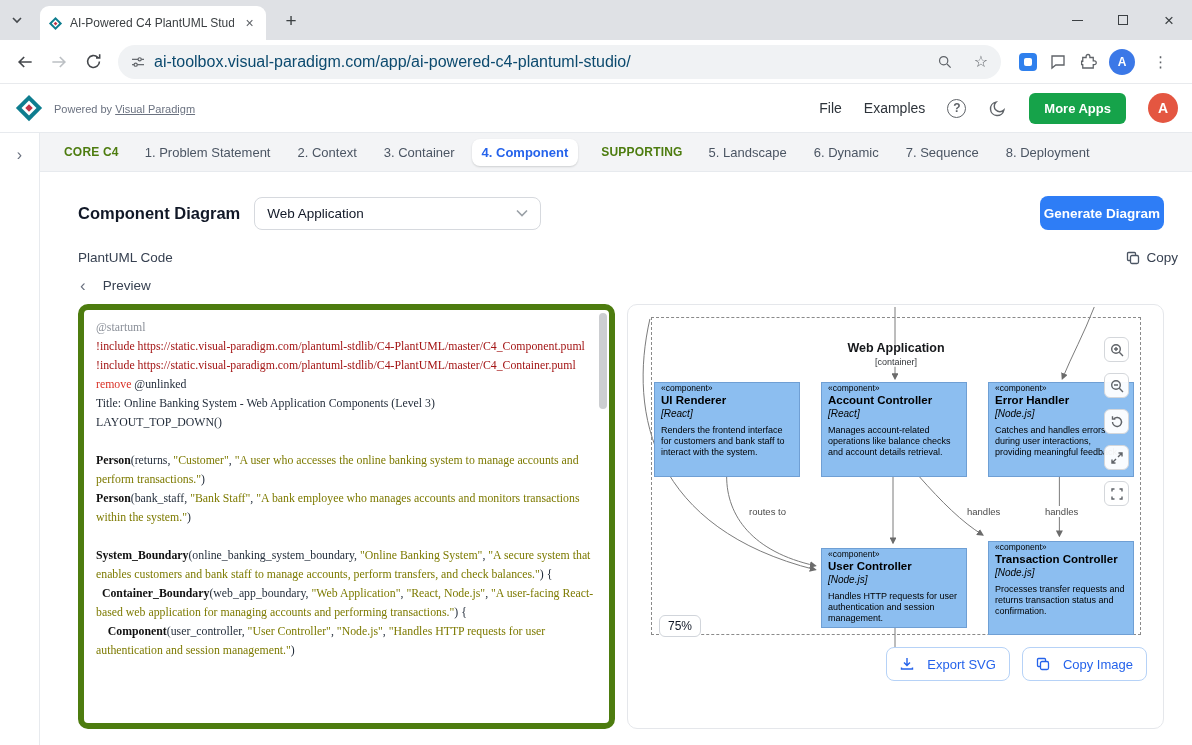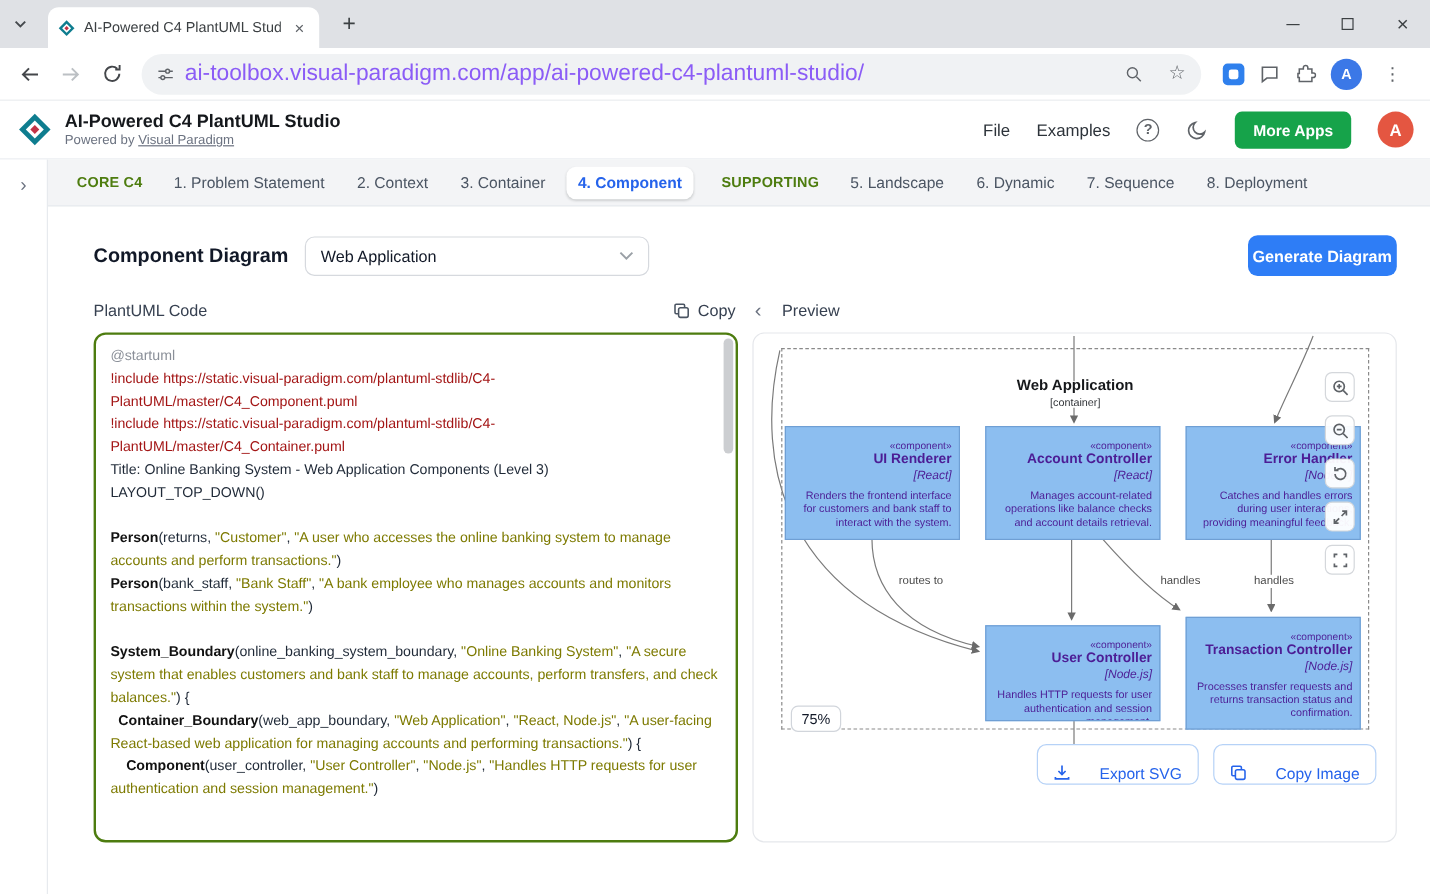--- a/index.html
+++ b/index.html
@@ -19,21 +19,21 @@
   .win-controls{position:absolute;right:0;top:0;height:40px;display:flex}
   .wc{width:46px;height:40px;display:flex;align-items:center;justify-content:center;color:#3c4043}
   .wc-min{display:inline-block;width:11px;border-top:1.3px solid #3c4043}
   .wc-max{display:inline-block;width:10px;height:10px;border:1.3px solid #3c4043}
   .wc-close{font-size:17px;line-height:1}
 
   
   .addressbar{height:44px;background:#fff;display:flex;align-items:center;padding:0 10px;gap:4px;border-bottom:1px solid #e8eaed}
   .abtn{width:30px;height:30px;border:none;background:none;display:flex;align-items:center;justify-content:center;border-radius:50%}
   .urlpill{flex:1;height:34px;background:#f0f2f4;border-radius:17px;display:flex;align-items:center;gap:8px;padding:0 6px 0 12px;margin:0 6px;cursor:text}
-  .url-text{flex:1;font-size:19px;color:#8b5cf6;white-space:nowrap;overflow:hidden}
+  .url-text{flex:1;font-size:16px;color:#0c4a6e;white-space:nowrap;overflow:hidden}
   .pill-ic{width:28px;height:28px;display:flex;align-items:center;justify-content:center;border:none;background:none;border-radius:50%}
   .star-glyph{font-size:16px;color:#5f6368;line-height:1}
   .extcluster{display:flex;align-items:center;gap:12px;margin:0 8px}
   .ext-blue{width:18px;height:18px;border-radius:4px;background:#2f80ed;position:relative}
   .ext-blue::after{content:"";position:absolute;left:5px;top:5px;width:8px;height:8px;background:#fff;border-radius:2px}
   .b-avatar{width:26px;height:26px;border-radius:50%;background:#3b78e7;color:#fff;font-size:12px;font-weight:700;display:flex;align-items:center;justify-content:center;border:none}
   .kebab{font-size:15px;color:#5f6368;background:none;border:none;padding:0 6px}
 
   
   .appheader{height:49px;border-bottom:1px solid #e7eaee;display:flex;align-items:center;padding:0 14px;gap:10px;background:#fff}
@@ -58,65 +58,65 @@
   .group-label{font-size:12px;font-weight:700;color:#4d7c0f;letter-spacing:.2px;margin-right:9px}
   .group-label.second{margin-left:16px}
   .nav-item{font-size:13px;color:#4b5563;padding:6px 10px;background:none;border:none;white-space:nowrap}
   .nav-item.active{background:#fff;color:#2563eb;font-weight:600;border-radius:8px;box-shadow:0 1px 2px rgba(60,64,67,.2)}
 
   .toolbar{display:flex;align-items:center;padding:24px 28px 20px 38px}
   .tb-heading{font-size:16.5px;font-weight:700;color:#111827}
   .select{width:287px;height:33px;margin-left:14px;border:1px solid #d6d9de;border-radius:8px;display:flex;align-items:center;justify-content:space-between;padding:0 12px;font-size:13.5px;color:#111827;background:#fff}
   .generate-btn{margin-left:auto;height:34px;padding:0 4px;background:#2e7df6;border:none;border-radius:8px;color:#fff;font-size:13.5px;font-weight:600}
 
-  .panelheads{display:grid;grid-template-columns:1fr 1fr;gap:12px;padding:0 28px 10px 38px;align-items:center}
+  .panelheads{display:grid;grid-template-columns:1fr;gap:12px;padding:0 12px 10px 38px;align-items:center}
   .ph-left{display:flex;align-items:center;justify-content:space-between;padding-right:2px}
   .ph-label{font-size:13.5px;color:#374151}
   .copy-btn{display:flex;align-items:center;gap:6px;background:none;border:none;color:#374151;font-size:13.5px}
   .ph-right{display:flex;align-items:center;gap:15px}
   .collapse-btn{background:none;border:none;color:#6b7280;font-size:17px;line-height:1;padding:0 2px}
 
   .panels{display:grid;grid-template-columns:1fr 1fr;gap:12px;padding:0 28px 0 38px;height:425px}
 
   
-  .code-panel{position:relative;border:2px solid #4d7c0f;border-radius:10px;background:#fff;overflow:hidden;padding:8px 12px;font-family:Liberation Sans, sans-serif;font-size:11.8px;line-height:19px;color:#1f2937}
+  .code-panel{position:relative;border:6px solid #4d7c0f;border-radius:10px;background:#fff;overflow:hidden;padding:8px 12px;font-family:Liberation Serif, serif;font-size:11.8px;line-height:19px;color:#1f2937}
   .code-line{white-space:pre-wrap;overflow-wrap:break-word}
   .tok-gray{color:#8a8f98}
   .tok-inc{color:#a31515}
   .tok-kwred{color:#d93025}
   .tok-kw{color:#111;font-weight:700}
   .tok-str{color:#7d7a00}
   .tok-pl{color:#1f2937}
   .code-scrollbar{position:absolute;top:3px;right:2px;width:8px;height:96px;border-radius:4px;background:#ccced1}
 
   
   .preview-panel{position:relative;border:1px solid #e5e7eb;border-radius:10px;background:#fff;overflow:hidden}
   .edges{position:absolute;left:0;top:0;width:100%;height:100%;pointer-events:none}
   .dashed-rect{position:absolute;left:23px;top:12px;width:490px;height:318px;border:1px dashed #8a8a8a}
   .diag-title{position:absolute;left:23px;top:36px;width:490px;text-align:center;font-size:12.5px;font-weight:700;color:#16181b}
   .diag-sub{position:absolute;left:23px;top:52px;width:490px;text-align:center;font-size:9px;color:#33363a}
-  .comp{position:absolute;background:#8cbef0;border:1px solid #6f9fd4;color:#4c1d95;text-align:right;padding:10px 6px;overflow:hidden}
+  .comp{position:absolute;background:#8cbef0;border:1px solid #6f9fd4;color:#000000;text-align:left;padding:0 6px;overflow:hidden}
   .stereo{font-size:8.5px}
   .cname{font-size:11.5px;font-weight:700;line-height:1.12;margin-top:1px}
   .ctech{font-size:10px;font-style:italic;margin-top:1px}
   .cdesc{font-size:9px;margin-top:6px;line-height:1.25}
   .c0{left:26px;top:77px;width:146px;height:95px}
   .c1{left:193px;top:77px;width:146px;height:95px}
   .c2{left:360px;top:77px;width:146px;height:95px}
   .c3{left:193px;top:243px;width:146px;height:80px}
   .c4{left:360px;top:236px;width:146px;height:94px}
   .elabel{position:absolute;font-size:9.5px;color:#4a4a4a;background:#fff;padding:0 3px}
   .el0{left:118px;top:201px}
   .el1{left:336px;top:201px}
   .el2{left:414px;top:201px}
   .zbtn{position:absolute;left:476px;width:25px;height:25px;border:1px solid #d4d7db;border-radius:6px;background:rgba(255,255,255,.95);display:flex;align-items:center;justify-content:center;color:#5f6368;padding:0}
   .z0{top:32px}.z1{top:68px}.z2{top:104px}.z3{top:140px}.z4{top:176px}
   .zoom-badge{position:absolute;left:31px;top:310px;background:#fff;border:1px solid #d1d5db;border-radius:6px;padding:3px 8px;font-size:12px;color:#111827}
   .actions{position:absolute;left:0;right:16px;top:342px;display:flex;justify-content:flex-end;gap:12px}
-  .act-btn{display:flex;align-items:flex-start;gap:24px;height:29px;padding:16px 13px;border:1px solid #b6d2f7;border-radius:8px;background:#fff;color:#2563eb;font-size:13px}
+  .act-btn{display:flex;align-items:center;gap:13px;height:29px;padding:16px 13px;border:1px solid #b6d2f7;border-radius:8px;background:#fff;color:#2563eb;font-size:13px}
 
   svg{display:block}
 </style>
 </head>
 <body>
 
 <div class="window">
 
   <div class="tabstrip">
     <span class="ts-chevron">
@@ -205,21 +205,20 @@
 
   <div class="appheader">
     <span>
       <svg width="30" height="30" viewBox="0 0 32 32">
           <polygon points="16,2 30,16 16,30 2,16" fill="#0e7d8f"></polygon>
           <polygon points="16,8 24,16 16,24 8,16" fill="#ffffff"></polygon>
           <polygon points="16,12 20,16 16,20 12,16" fill="#c13346"></polygon>
         </svg>
     </span>
     <div class="h-titleblock">
-      <div class="h-title">AI-Powered C4 PlantUML Studio</div>
       <div class="h-sub"><span>Powered by </span><a href="#">Visual Paradigm</a></div>
     </div>
     <div class="h-right">
       <button class="h-link">File</button>
       <button class="h-link">Examples</button>
       <button class="help-circle">?</button>
       <button class="icon-btn">
         <svg width="19" height="19" viewBox="0 0 24 24">
             <path d="M20 14A8.5 8.5 0 1 1 10 4a7 7 0 0 0 10 10z" fill="none" stroke="#5f6368" stroke-width="1.8"></path>
           </svg>
@@ -281,20 +280,21 @@
         </div>
       </div>
 
       <div class="panels">
 
         <div class="code-panel">
           <div>
               <div class="code-line"><span class="tok-gray">@startuml</span></div>
               <div class="code-line"><span class="tok-inc">!include https://static.visual-paradigm.com/plantuml-stdlib/C4-PlantUML/master/C4_Component.puml</span></div>
               <div class="code-line"><span class="tok-inc">!include https://static.visual-paradigm.com/plantuml-stdlib/C4-PlantUML/master/C4_Container.puml</span></div>
+              <div class="code-line"><span class="tok-kwred">remove</span><span class="tok-pl"> @unlinked</span></div>
               <div class="code-line"><span class="tok-pl">Title: Online Banking System - Web Application Components (Level 3)</span></div>
               <div class="code-line"><span class="tok-pl">LAYOUT_TOP_DOWN()</span></div>
               <div class="code-line">&nbsp;</div>
               <div class="code-line"><span class="tok-kw">Person</span><span class="tok-pl">(returns, </span><span class="tok-str">"Customer"</span><span class="tok-pl">, </span><span class="tok-str">"A user who accesses the online banking system to manage accounts and perform transactions."</span><span class="tok-pl">)</span></div>
               <div class="code-line"><span class="tok-kw">Person</span><span class="tok-pl">(bank_staff, </span><span class="tok-str">"Bank Staff"</span><span class="tok-pl">, </span><span class="tok-str">"A bank employee who manages accounts and monitors transactions within the system."</span><span class="tok-pl">)</span></div>
               <div class="code-line">&nbsp;</div>
               <div class="code-line"><span class="tok-kw">System_Boundary</span><span class="tok-pl">(online_banking_system_boundary, </span><span class="tok-str">"Online Banking System"</span><span class="tok-pl">, </span><span class="tok-str">"A secure system that enables customers and bank staff to manage accounts, perform transfers, and check balances."</span><span class="tok-pl">) {</span></div>
               <div class="code-line"><span class="tok-pl">  </span><span class="tok-kw">Container_Boundary</span><span class="tok-pl">(web_app_boundary, </span><span class="tok-str">"Web Application"</span><span class="tok-pl">, </span><span class="tok-str">"React, Node.js"</span><span class="tok-pl">, </span><span class="tok-str">"A user-facing React-based web application for managing accounts and performing transactions."</span><span class="tok-pl">) {</span></div>
               <div class="code-line"><span class="tok-pl">    </span><span class="tok-kw">Component</span><span class="tok-pl">(user_controller, </span><span class="tok-str">"User Controller"</span><span class="tok-pl">, </span><span class="tok-str">"Node.js"</span><span class="tok-pl">, </span><span class="tok-str">"Handles HTTP requests for user authentication and session management."</span><span class="tok-pl">)</span></div>
             </div>

